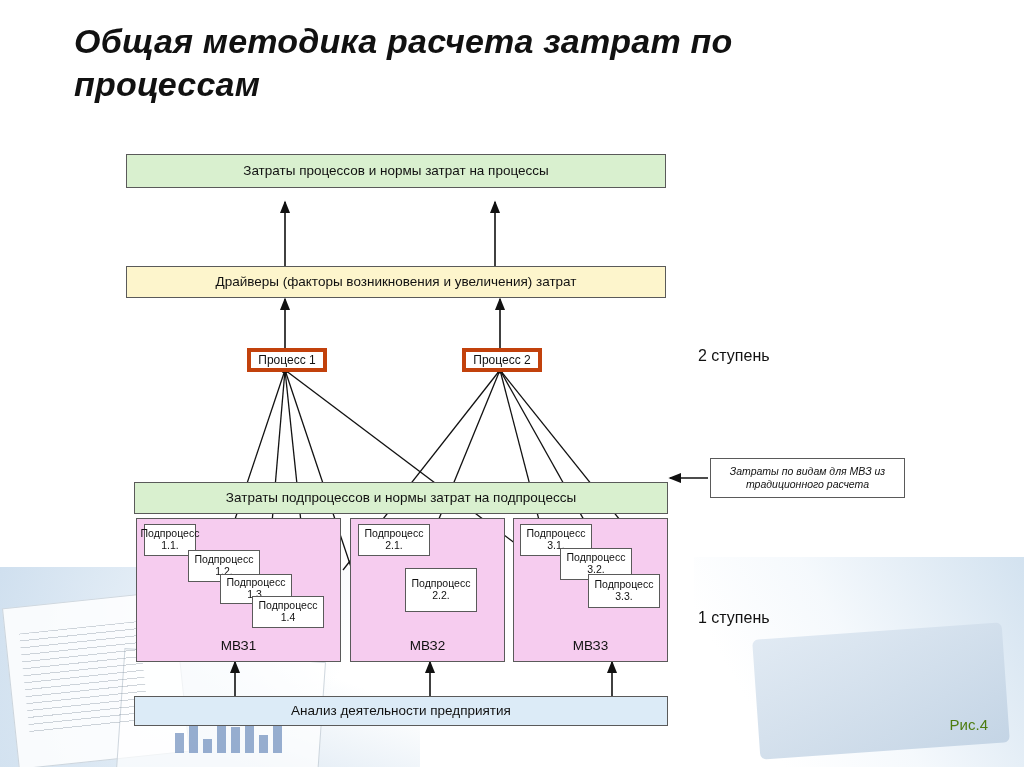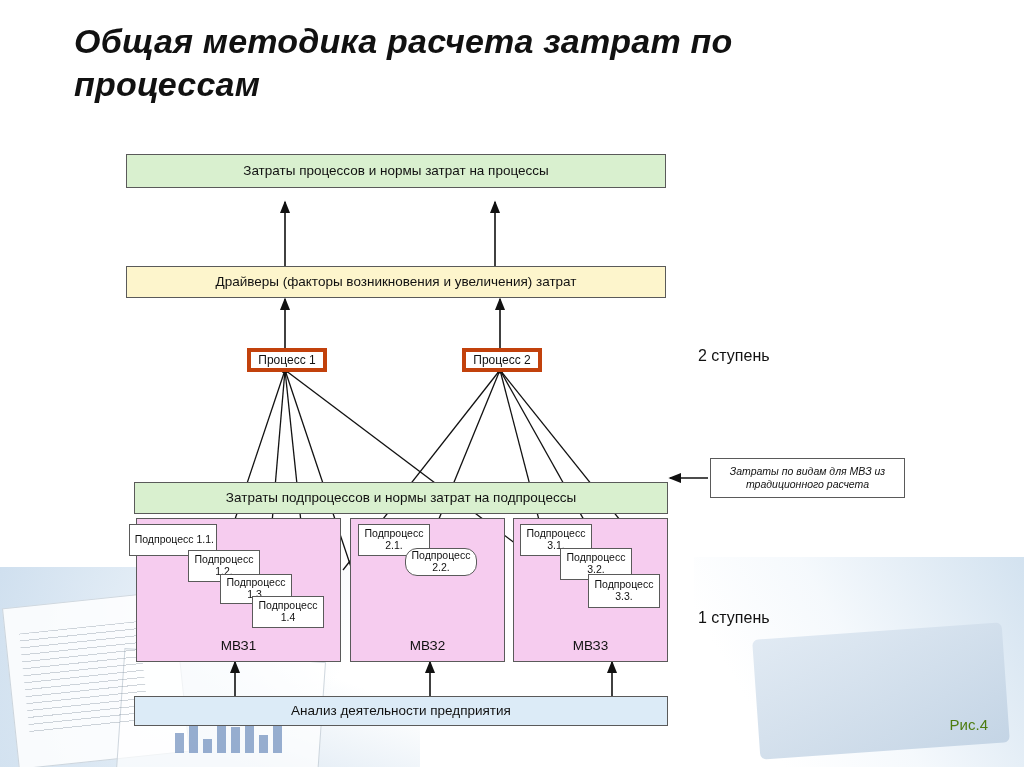--- a/index.html
+++ b/index.html
@@ -286,40 +286,40 @@
       <span>Затраты подпроцессов и нормы затрат на подпроцессы</span>
     </div>
 
     <div class="note" style="left:610px; top:318px; width:195px; height:40px;">
       <span>Затраты по видам для МВЗ из традиционного расчета</span>
     </div>
 
     <div class="mvz-group" style="left:36px; top:378px; width:205px; height:144px;">
       <div class="mvz-label">МВЗ1</div>
     </div>
-    <div class="sub" style="left:29px; top:384px; width:88px; height:32px;justify-content:flex-end;">
+    <div class="sub" style="left:44px; top:384px; width:52px; height:32px;">
       <span>Подпроцесс 1.1.</span>
     </div>
     <div class="sub" style="left:88px; top:410px; width:72px; height:32px;">
       <span>Подпроцесс 1.2.</span>
     </div>
     <div class="sub" style="left:120px; top:434px; width:72px; height:30px;">
       <span>Подпроцесс 1.3.</span>
     </div>
     <div class="sub" style="left:152px; top:456px; width:72px; height:32px;">
       <span>Подпроцесс 1.4</span>
     </div>
 
     <div class="mvz-group" style="left:250px; top:378px; width:155px; height:144px;">
       <div class="mvz-label">МВЗ2</div>
     </div>
     <div class="sub" style="left:258px; top:384px; width:72px; height:32px;">
       <span>Подпроцесс 2.1.</span>
     </div>
-    <div class="sub" style="left:305px; top:408px; width:72px; height:28px;border-radius:12px;">
+    <div class="sub" style="left:305px; top:428px; width:72px; height:44px;">
       <span>Подпроцесс 2.2.</span>
     </div>
 
     <div class="mvz-group" style="left:413px; top:378px; width:155px; height:144px;">
       <div class="mvz-label">МВЗ3</div>
     </div>
     <div class="sub" style="left:420px; top:384px; width:72px; height:32px;">
       <span>Подпроцесс 3.1.</span>
     </div>
     <div class="sub" style="left:460px; top:408px; width:72px; height:32px;">

